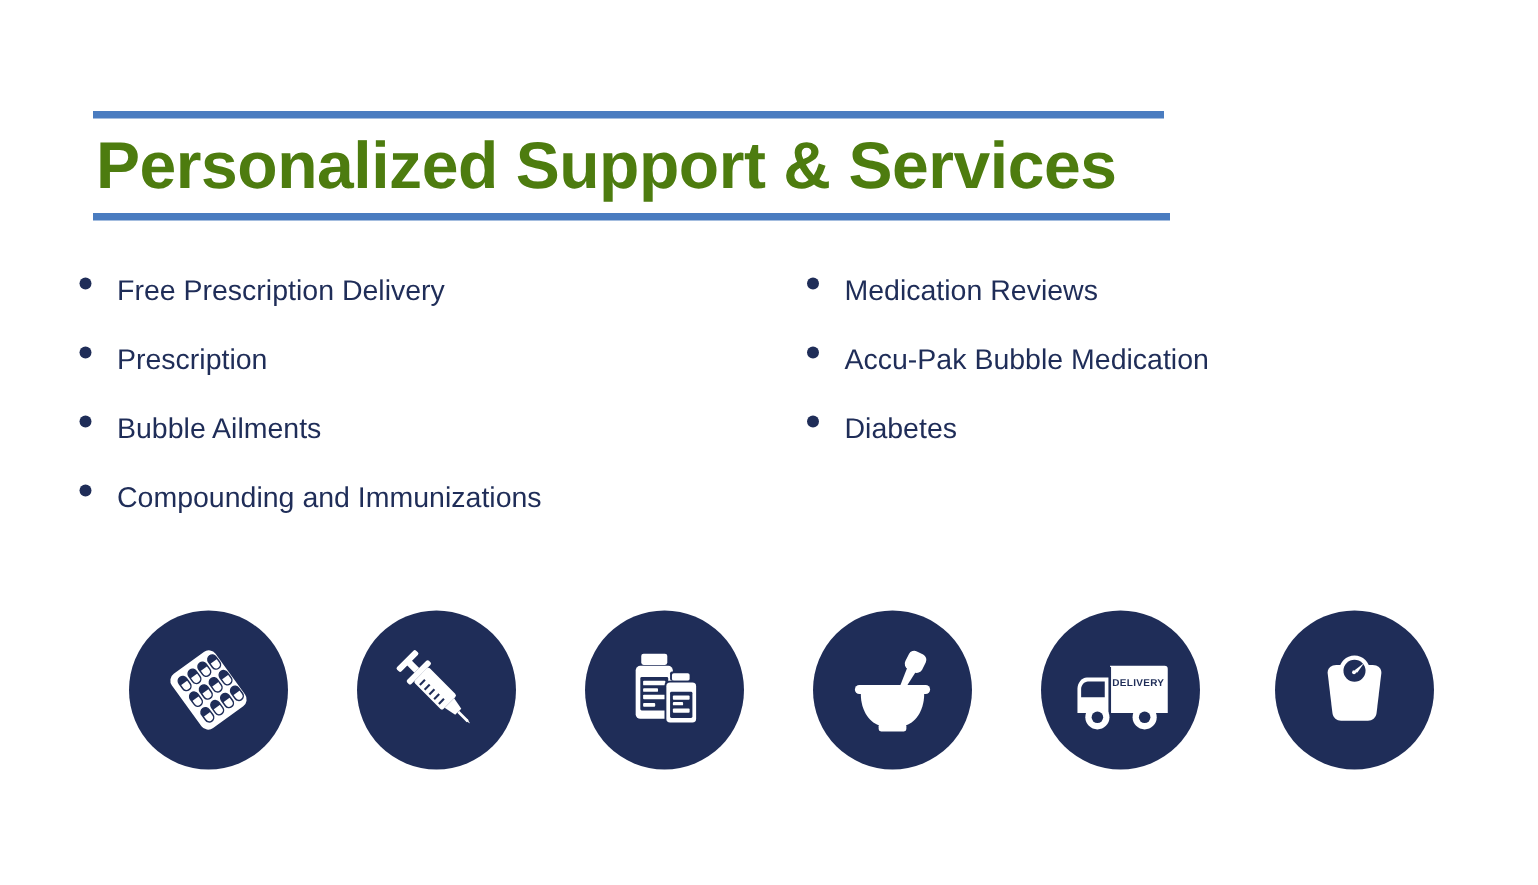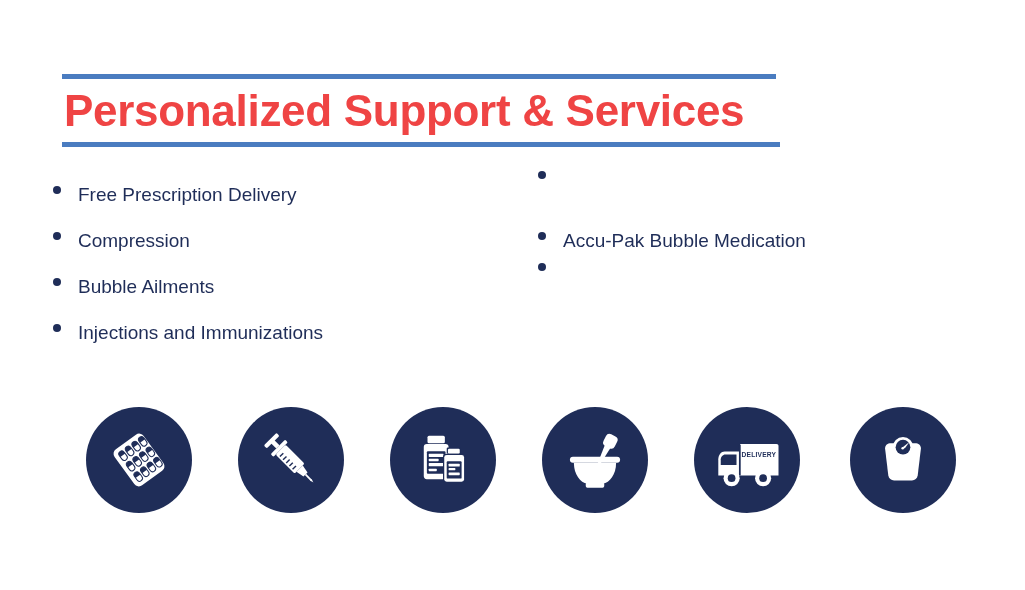--- a/index.html
+++ b/index.html
@@ -41,21 +41,21 @@
   .rule-bottom {
     width: 718px;
     margin-top: 0;
   }
   .title-text {
     font-family: "Liberation Sans", sans-serif;
     font-weight: bold;
     font-size: 44px;
     line-height: 60px;
     letter-spacing: -0.3px;
-    color: #ef4444;
+    color: #4d7c0f;
     padding: 2px 0 1px 2px;
     white-space: nowrap;
   }
 
   
   .columns {
     position: absolute;
     left: 0;
     top: 178px;
     width: 1025px;
@@ -136,44 +136,46 @@
   <div class="columns">
 
     <div class="col col-left">
       <ul class="bullets">
         <li>
           <span class="bullet-dot"></span>
           <span class="bullet-label">Free Prescription Delivery</span>
         </li>
         <li>
           <span class="bullet-dot"></span>
-          <span class="bullet-label">Compression</span>
+          <span class="bullet-label">Prescription</span>
         </li>
         <li>
           <span class="bullet-dot"></span>
           <span class="bullet-label">Bubble Ailments</span>
         </li>
         <li>
           <span class="bullet-dot"></span>
-          <span class="bullet-label">Injections and Immunizations</span>
+          <span class="bullet-label">Compounding and Immunizations</span>
         </li>
       </ul>
     </div>
 
     <div class="col col-right">
       <ul class="bullets">
         <li>
           <span class="bullet-dot"></span>
+          <span class="bullet-label">Medication Reviews</span>
         </li>
         <li>
           <span class="bullet-dot"></span>
           <span class="bullet-label">Accu-Pak Bubble Medication</span>
         </li>
         <li>
           <span class="bullet-dot"></span>
+          <span class="bullet-label">Diabetes</span>
         </li>
       </ul>
     </div>
 
   </div>
 
   <div class="icon-row">
 
     <div class="icon-circle c0">
       <svg width="62" height="62" viewBox="0 0 100 100">

